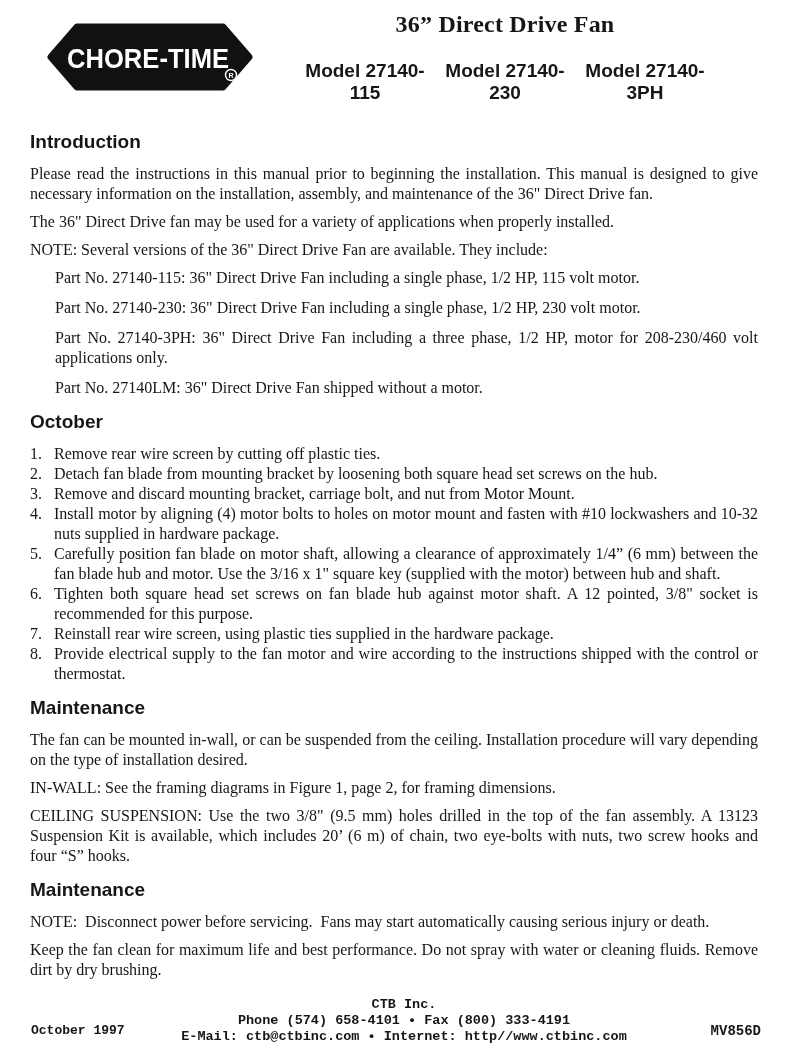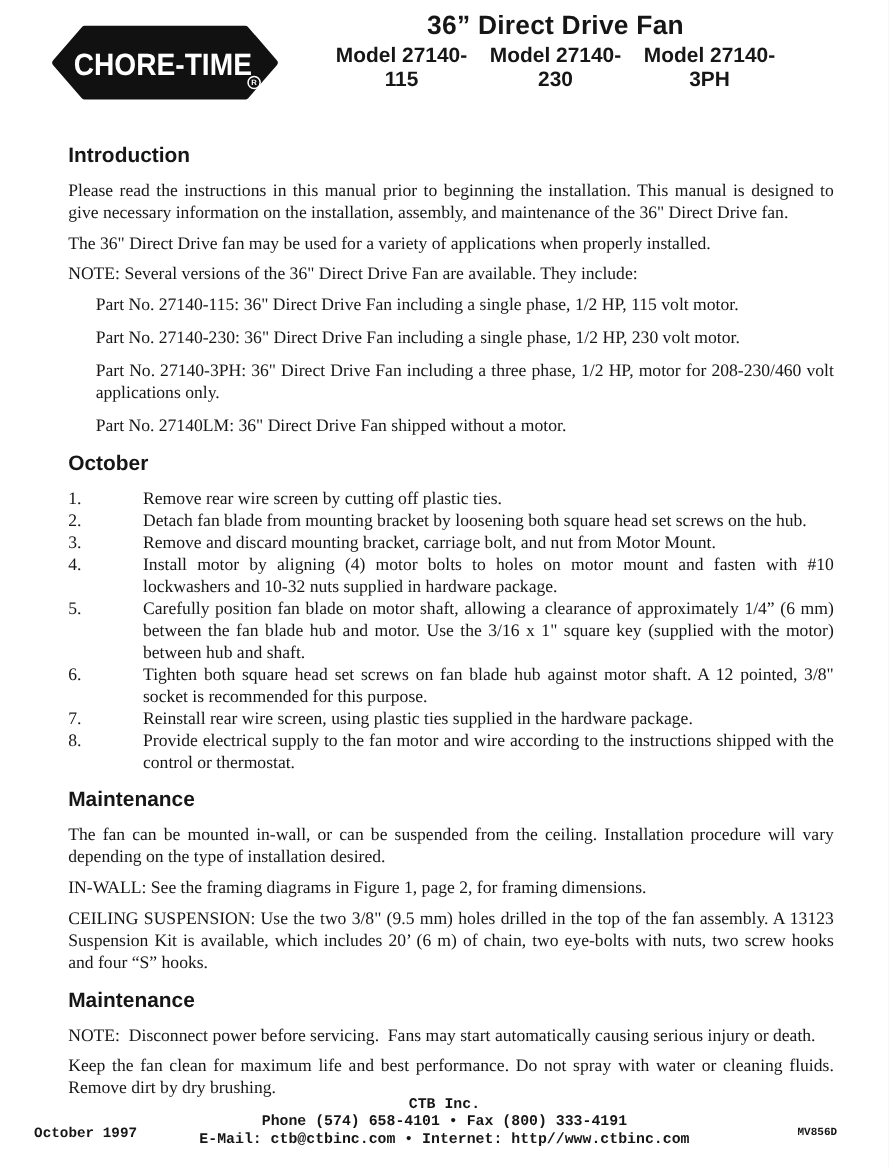--- a/index.html
+++ b/index.html
@@ -2,55 +2,55 @@
 <html><head>
 <meta charset="utf-8">
 <style>
   html,body { margin:0; padding:0; background:#e8e8e8; }
   .page {
     width:808px; height:1061px; margin:0 auto; position:relative;
     background:#ffffff; color:#161616; overflow:hidden;
     font-family:"Liberation Serif","DejaVu Serif",serif;
     font-size:16px; line-height:20px;
   }
-  .content { padding:0 50px 0 62px; }
+  .content { padding:0 50px 0 30px; }
 
   
   .header { position:relative; height:118px; }
   .logo { position:absolute; left:47px; top:21px; width:206px; height:72px; }
   .header-right {
     position:absolute; left:295px; top:10px; width:420px; text-align:center;
     font-family:"Liberation Sans","DejaVu Sans",sans-serif; font-weight:bold;
   }
-  .title { font-size:24px; line-height:28px; margin:0 0 2px; letter-spacing:0.2px; }
+  .title { font-size:24px; line-height:28px; margin:0 0 22px; letter-spacing:0.2px;font-family:Liberation Serif, serif; }
   .models { display:grid; grid-template-columns:1fr 1fr 1fr; row-gap:8px; font-size:19px; line-height:22px; }
 
   
   h2 {
     font-family:"Liberation Sans","DejaVu Sans",sans-serif;
     font-size:19px; line-height:22px; margin:13px 0 11px; font-weight:bold;
   }
   p { margin:0 0 8px; text-align:justify; }
   .parts p { margin:0 0 10px 25px; }
   .keep-spaces { white-space:pre-wrap; }
 
   ol.steps { list-style:none; margin:0 0 2px; padding:0; counter-reset: step; }
   ol.steps li { display:flex; counter-increment: step; }
   ol.steps li::before { content: counter(step) "."; flex:0 0 24px; }
-  ol.steps .step-text { flex:1; text-align:justify;margin-left:44px; }
+  ol.steps .step-text { flex:1; text-align:justify; }
 
   
   .footer {
     position:absolute; left:0; right:0; bottom:16px;
     font-family:Liberation Mono, monospace; font-weight:bold;
   }
   .footer-center { text-align:center; font-size:13.5px; line-height:16px; }
   .footer-center div { margin:0; }
   .footer-date { position:absolute; left:31px; bottom:4px; font-size:13px; }
-  .footer-doc { position:absolute; right:47px; bottom:4px; font-size:10px;margin-left:14px; }
+  .footer-doc { position:absolute; right:47px; bottom:4px; font-size:14px;margin-left:14px; }
 </style>
 </head>
 <body>
 
 <div class="page">
 
   <div class="header">
     <svg class="logo" viewBox="0 0 206 72" xmlns="http://www.w3.org/2000/svg">
       <polygon points="4,36 30,6 176,6 202,36 176,66 30,66" fill="#111111" stroke="#111111" stroke-width="7" stroke-linejoin="round"></polygon>
       <text x="101" y="47" text-anchor="middle" fill="#ffffff" font-family="Liberation Sans, DejaVu Sans, sans-serif" font-weight="bold" font-size="28" textLength="162" lengthAdjust="spacingAndGlyphs">CHORE-TIME</text>

